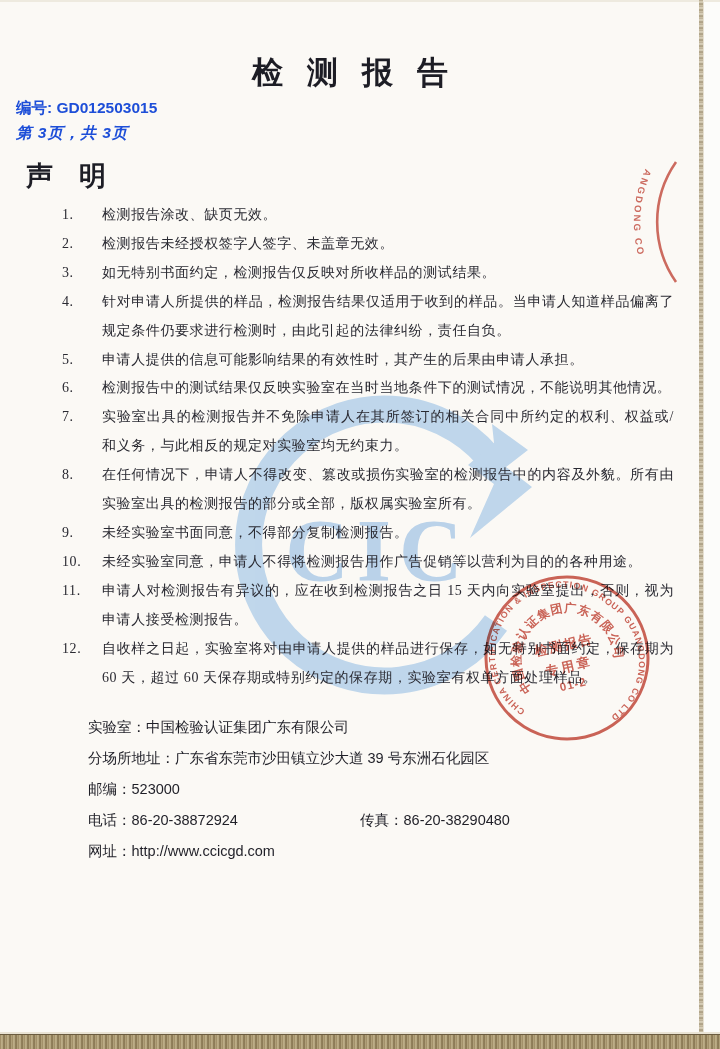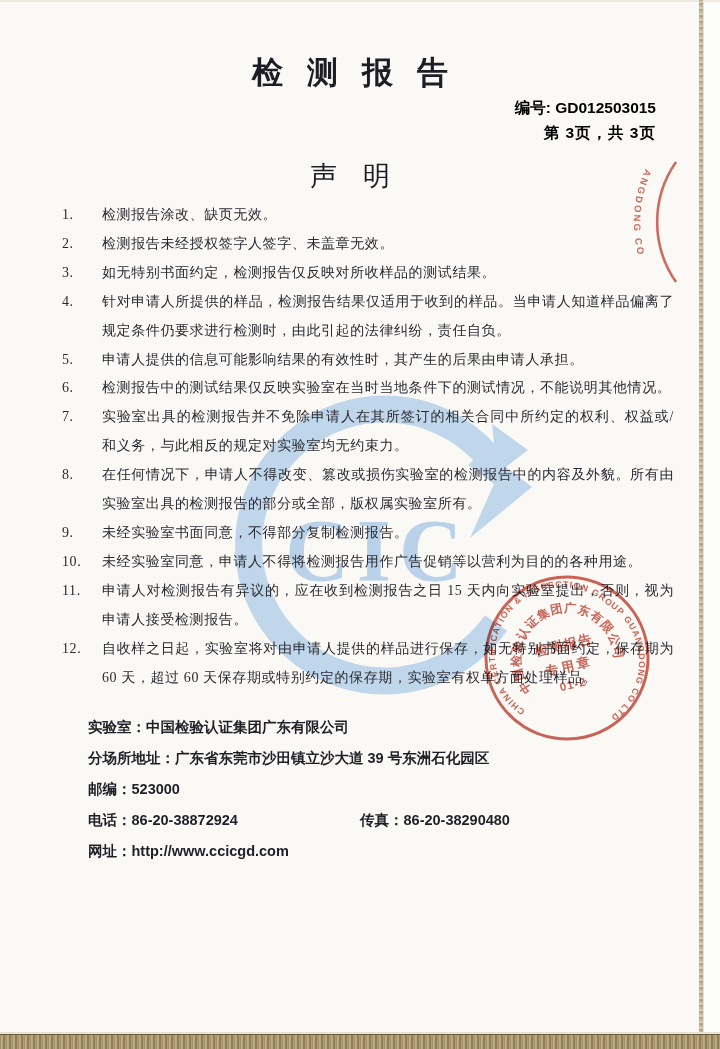--- a/index.html
+++ b/index.html
@@ -17,40 +17,40 @@
     font-weight:bold;letter-spacing:8px;
   }
   
   #content{z-index:1;}
   .doc-title{
     position:absolute;top:52px;left:0;width:700px;
     text-align:center;font-size:31px;font-weight:bold;color:#1d1d25;
     letter-spacing:24px;text-indent:24px;
   }
   .doc-meta{
-    position:absolute;top:95px;left:8px;width:648px;text-align:right;
-    font-size:15.5px;font-weight:600;color:#000000;line-height:25px;
+    position:absolute;top:95px;left:16px;width:648px;text-align:left;
+    font-size:15.5px;font-weight:600;color:#1d4ed8;line-height:25px;
   }
-  .doc-meta .page-line{letter-spacing:1px;}
+  .doc-meta .page-line{letter-spacing:1px;font-style:italic;}
   .section-title{
     position:absolute;top:158px;left:0;width:700px;
-    text-align:center;font-size:27px;font-weight:normal;color:#1d1d25;
+    text-align:left;font-size:27px;font-weight:bold;color:#1d1d25;
     letter-spacing:26px;text-indent:26px;
   }
   .statements{
     position:absolute;top:201px;left:62px;width:612px;
     font-family:"Liberation Serif","DejaVu Serif",serif;
     font-size:14px;line-height:28.9px;color:#2a2a32;letter-spacing:0.6px;
   }
   .stmt{display:flex;align-items:flex-start;}
   .stmt .num{flex:0 0 auto;min-width:22px;margin-right:6px;}
   .stmt .txt{flex:1 1 auto;text-align:justify;margin-left:12px;}
   .contact{
     position:absolute;top:712px;left:88px;width:600px;
-    font-size:14.5px;font-weight:bold;color:#1f1f27;line-height:31px;
+    font-size:14.5px;font-weight:normal;color:#1f1f27;line-height:31px;
   }
   .contact .row{position:relative;white-space:nowrap;}
   .contact .col2{position:absolute;left:272px;top:0;}
   
   .stamp{position:absolute;z-index:2;mix-blend-mode:multiply;}
   
   #edge-top{position:absolute;z-index:3;left:0;top:0;width:100%;height:2px;
     background:#eeeadf;}
   #edge-right-strip{position:absolute;z-index:3;left:699px;top:0;width:4px;height:100%;
     background:repeating-linear-gradient(180deg,#9b8a6a 0px,#d9cfb4 2px,#857350 4px,#c9bd9b 6px);

